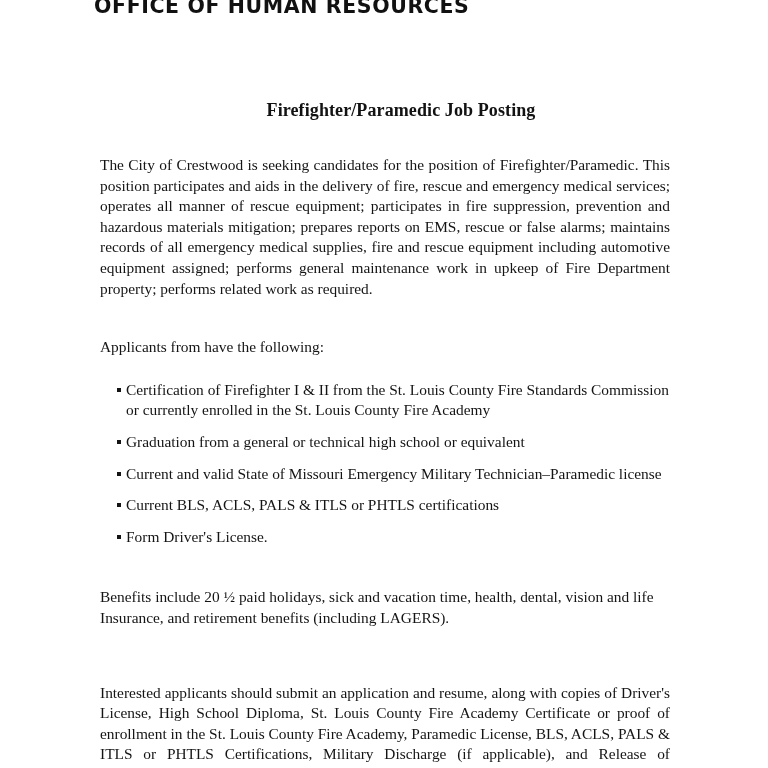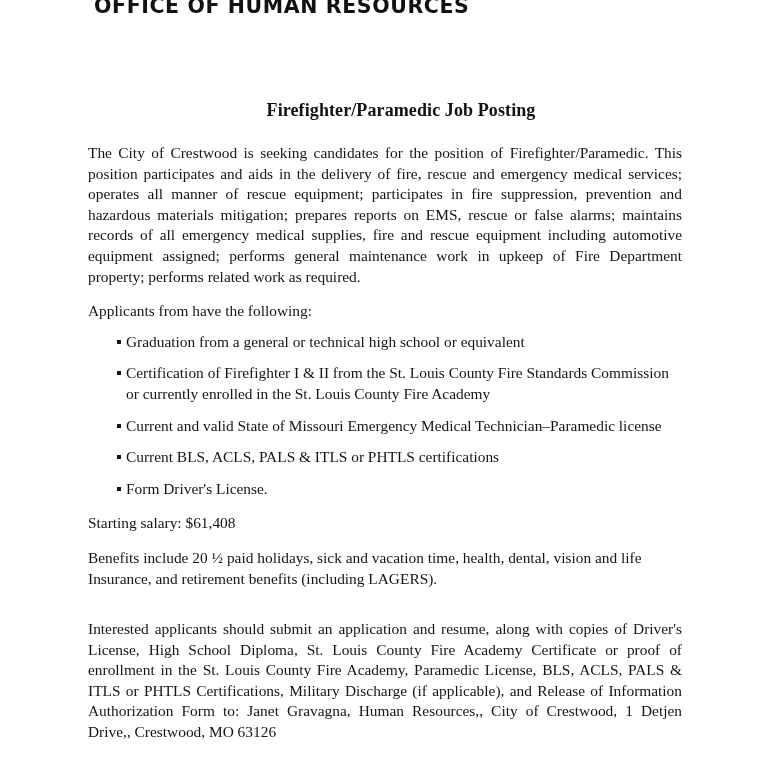--- a/index.html
+++ b/index.html
@@ -55,21 +55,21 @@
     position: absolute;
     left: 88px;
     top: 143px;
     width: 594px;
     font-size: 15.4px;
     line-height: 20.6px;
     color: #141414;
   }
 
   p.para {
-    margin: 0;
+    margin: 12px;
     text-align: justify;
     text-justify: inter-word;
   }
   p.para.left { text-align: left; }
 
   .gap-sm { height: 10px; }
   .gap-md { height: 14px; }
   .gap-xl { height: 30px; }
 
   
@@ -109,30 +109,29 @@
 
     <p class="para">The City of Crestwood is seeking candidates for the position of Firefighter/Paramedic. This position participates and aids in the delivery of fire, rescue and emergency medical services; operates all manner of rescue equipment; participates in fire suppression, prevention and hazardous materials mitigation; prepares reports on EMS, rescue or false alarms; maintains records of all emergency medical supplies, fire and rescue equipment including automotive equipment assigned; performs general maintenance work in upkeep of Fire Department property; performs related work as required.</p>
 
     <div class="gap-md"></div>
 
     <p class="para left">Applicants from have the following:</p>
 
     <div class="gap-sm"></div>
 
     <ul class="req-list">
+      <li><span class="bullet-sq"></span><span>Certification of Firefighter I &amp; II from the St. Louis County Fire Standards Commission or currently enrolled in the St. Louis County Fire Academy</span></li>
       <li><span class="bullet-sq"></span><span>Graduation from a general or technical high school or equivalent</span></li>
-      <li><span class="bullet-sq"></span><span>Certification of Firefighter I &amp; II from the St. Louis County Fire Standards Commission or currently enrolled in the St. Louis County Fire Academy</span></li>
-      <li><span class="bullet-sq"></span><span>Current and valid State of Missouri Emergency Medical Technician–Paramedic license</span></li>
+      <li><span class="bullet-sq"></span><span>Current and valid State of Missouri Emergency Military Technician–Paramedic license</span></li>
       <li><span class="bullet-sq"></span><span>Current BLS, ACLS, PALS &amp; ITLS or PHTLS certifications</span></li>
       <li><span class="bullet-sq"></span><span>Form Driver's License.</span></li>
     </ul>
 
     <div class="gap-md"></div>
 
-    <p class="para left">Starting salary: $61,408</p>
 
     <div class="gap-md"></div>
 
     <p class="para left">Benefits include 20 ½ paid holidays, sick and vacation time, health, dental, vision and life Insurance, and retirement benefits (including LAGERS).</p>
 
     <div class="gap-xl"></div>
 
     <p class="para">Interested applicants should submit an application and resume, along with copies of Driver's License, High School Diploma, St. Louis County Fire Academy Certificate or proof of enrollment in the St. Louis County Fire Academy, Paramedic License, BLS, ACLS, PALS &amp; ITLS or PHTLS Certifications, Military Discharge (if applicable), and Release of Information Authorization Form to: Janet Gravagna, Human Resources,, City of Crestwood, 1 Detjen Drive,, Crestwood, MO 63126</p>
 
   </div>

